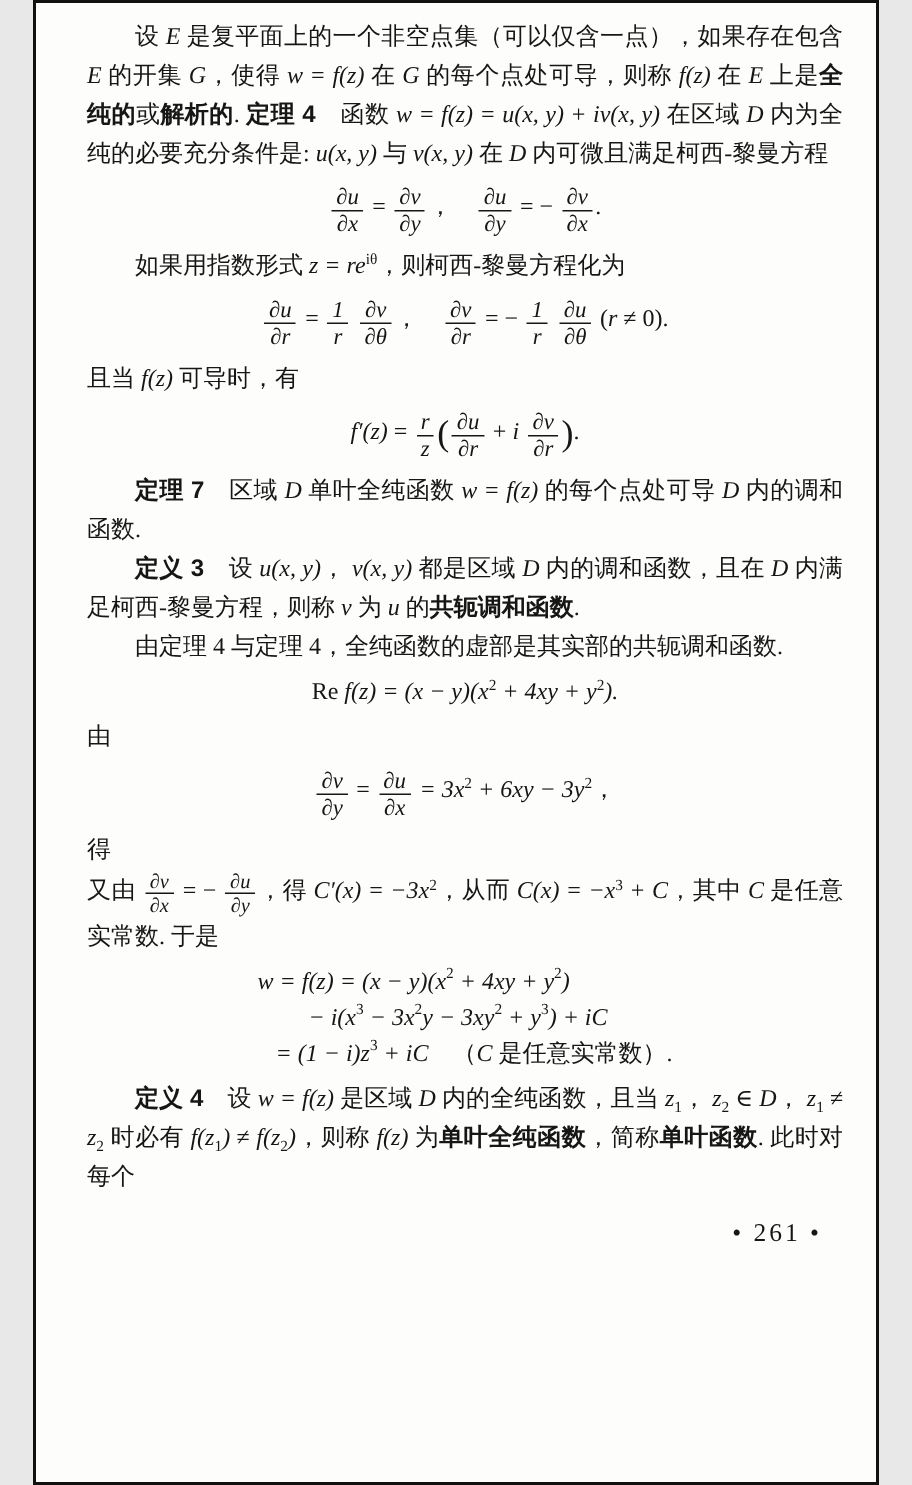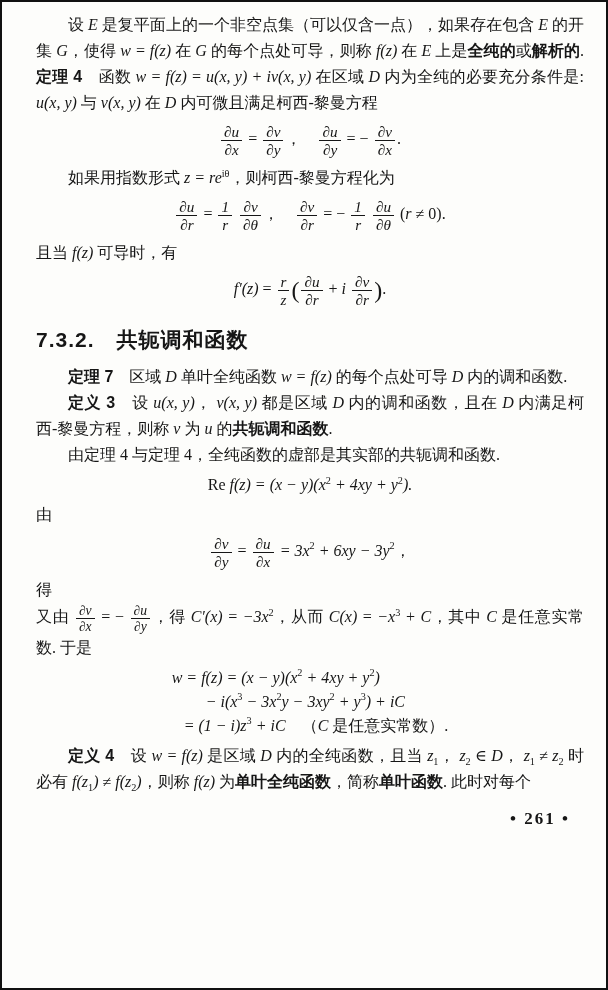--- a/index.html
+++ b/index.html
@@ -1,18 +1,18 @@
 <!DOCTYPE html>
 <html><head>
 <meta charset="utf-8">
 <style>
   html,body{margin:0;padding:0;background:#e8e8e8;}
   .page{
     position:relative;
-    width:608px;height:990px;
+    width:564px;height:990px;
     margin:0 auto;
     background:#fdfdfb;
     border:2px solid #111;
     box-sizing:border-box;
     overflow:hidden;
     color:#161616;
     font-family:"Liberation Serif","DejaVu Serif",serif;
     font-size:16px;
     padding:10px 22px 0 34px;
   }
@@ -52,38 +52,37 @@
     line-height:1.12;
     margin:0 2px;
   }
   .frac .num{ display:block; padding:0 3px; }
   .frac .den{ display:block; border-top:1px solid #161616; padding:0 3px; }
   .para .frac{ font-size:0.85em; vertical-align:-0.7em; }
   .bigp{ font-size:150%; vertical-align:-0.18em; }
   .pageno{
     margin-top:14px;
     text-align:right;
-    font-weight:700;
+    font-weight:400;
     padding-right:14px;
     font-size:17px;
     letter-spacing:2px;
   }
 </style>
 </head>
 <body>
 
 <div class="page">
   <div id="content">
       <p class="para ind"><span>设 </span><span class="math">E</span><span> 是复平面上的一个非空点集（可以仅含一点），如果存在包含 </span><span class="math">E</span><span> 的开集 </span><span class="math">G</span><span>，使得 </span><span class="math">w = f(z)</span><span> 在 </span><span class="math">G</span><span> 的每个点处可导，则称 </span><span class="math">f(z)</span><span> 在 </span><span class="math">E</span><span> 上是</span><span class="bold">全纯的</span><span>或</span><span class="bold">解析的</span><span>. </span><span class="bold">定理 4</span><span>　函数 </span><span class="math">w = f(z) = u(x, y) + iv(x, y)</span><span> 在区域 </span><span class="math">D</span><span> 内为全纯的必要充分条件是: </span><span class="math">u(x, y)</span><span> 与 </span><span class="math">v(x, y)</span><span> 在 </span><span class="math">D</span><span> 内可微且满足柯西-黎曼方程</span></p>
       <div class="eq"><span class="eqinner"><div class="eqline"><span class="frac"><span class="num">∂u</span><span class="den">∂x</span></span><span> = </span><span class="frac"><span class="num">∂v</span><span class="den">∂y</span></span><span>，　</span><span class="frac"><span class="num">∂u</span><span class="den">∂y</span></span><span> = − </span><span class="frac"><span class="num">∂v</span><span class="den">∂x</span></span><span>.</span></div></span></div>
       <p class="para ind"><span>如果用指数形式 </span><span class="math">z = re</span><sup>iθ</sup><span>，则柯西-黎曼方程化为</span></p>
       <div class="eq"><span class="eqinner"><div class="eqline"><span class="frac"><span class="num">∂u</span><span class="den">∂r</span></span><span> = </span><span class="frac"><span class="num">1</span><span class="den">r</span></span><span> </span><span class="frac"><span class="num">∂v</span><span class="den">∂θ</span></span><span>，　</span><span class="frac"><span class="num">∂v</span><span class="den">∂r</span></span><span> = − </span><span class="frac"><span class="num">1</span><span class="den">r</span></span><span> </span><span class="frac"><span class="num">∂u</span><span class="den">∂θ</span></span><span> (</span><span class="math">r</span><span> ≠ 0).</span></div></span></div>
       <p class="para"><span>且当 </span><span class="math">f(z)</span><span> 可导时，有</span></p>
       <div class="eq"><span class="eqinner"><div class="eqline"><span class="math">f′(z)</span><span> = </span><span class="frac"><span class="num">r</span><span class="den">z</span></span><span class="bigp">(</span><span class="frac"><span class="num">∂u</span><span class="den">∂r</span></span><span> + </span><span class="math">i</span><span> </span><span class="frac"><span class="num">∂v</span><span class="den">∂r</span></span><span class="bigp">)</span><span>.</span></div></span></div>
-      <div class="sec">7.3.2.　共轭调和函数</div>
       <p class="para ind"><span class="bold">定理 7</span><span>　区域 </span><span class="math">D</span><span> 单叶全纯函数 </span><span class="math">w = f(z)</span><span> 的每个点处可导 </span><span class="math">D</span><span> 内的调和函数.</span></p>
       <p class="para ind"><span class="bold">定义 3</span><span>　设 </span><span class="math">u(x, y)</span><span>， </span><span class="math">v(x, y)</span><span> 都是区域 </span><span class="math">D</span><span> 内的调和函数，且在 </span><span class="math">D</span><span> 内满足柯西-黎曼方程，则称 </span><span class="math">v</span><span> 为 </span><span class="math">u</span><span> 的</span><span class="bold">共轭调和函数</span><span>.</span></p>
       <p class="para ind"><span>由定理 4 与定理 4，全纯函数的虚部是其实部的共轭调和函数.</span></p>
       <div class="eq"><span class="eqinner"><div class="eqline"><span>Re </span><span class="math">f(z) = (x − y)(x</span><sup>2</sup><span class="math"> + 4xy + y</span><sup>2</sup><span class="math">).</span></div></span></div>
       <p class="para"><span>由</span></p>
       <div class="eq"><span class="eqinner"><div class="eqline"><span class="frac"><span class="num">∂v</span><span class="den">∂y</span></span><span> = </span><span class="frac"><span class="num">∂u</span><span class="den">∂x</span></span><span class="math"> = 3x</span><sup>2</sup><span class="math"> + 6xy − 3y</span><sup>2</sup><span>，</span></div></span></div>
       <p class="para"><span>得</span></p>
       <p class="para"><span>又由 </span><span class="frac"><span class="num">∂v</span><span class="den">∂x</span></span><span> = − </span><span class="frac"><span class="num">∂u</span><span class="den">∂y</span></span><span>，得 </span><span class="math">C′(x) = −3x</span><sup>2</sup><span>，从而 </span><span class="math">C(x) = −x</span><sup>3</sup><span class="math"> + C</span><span>，其中 </span><span class="math">C</span><span> 是任意实常数. 于是</span></p>
       <div class="eq"><span class="eqinner"><div class="eqline"><span class="math">w = f(z) = (x − y)(x</span><sup>2</sup><span class="math"> + 4xy + y</span><sup>2</sup><span class="math">)</span></div><div class="eqline" style="padding-left: 34px;"><span class="math">− i(x</span><sup>3</sup><span class="math"> − 3x</span><sup>2</sup><span class="math">y − 3xy</span><sup>2</sup><span class="math"> + y</span><sup>3</sup><span class="math">) + iC</span></div><div class="eqline" style="padding-left: 12px;"><span class="math">= (1 − i)z</span><sup>3</sup><span class="math"> + iC</span><span>　（</span><span class="math">C</span><span> 是任意实常数）.</span></div></span></div>
       <p class="para ind"><span class="bold">定义 4</span><span>　设 </span><span class="math">w = f(z)</span><span> 是区域 </span><span class="math">D</span><span> 内的全纯函数，且当 </span><span class="math">z</span><sub>1</sub><span>， </span><span class="math">z</span><sub>2</sub><span> ∈ </span><span class="math">D</span><span>， </span><span class="math">z</span><sub>1</sub><span> ≠ </span><span class="math">z</span><sub>2</sub><span> 时必有 </span><span class="math">f(z</span><sub>1</sub><span class="math">)</span><span> ≠ </span><span class="math">f(z</span><sub>2</sub><span class="math">)</span><span>，则称 </span><span class="math">f(z)</span><span> 为</span><span class="bold">单叶全纯函数</span><span>，简称</span><span class="bold">单叶函数</span><span>. 此时对每个</span></p>

